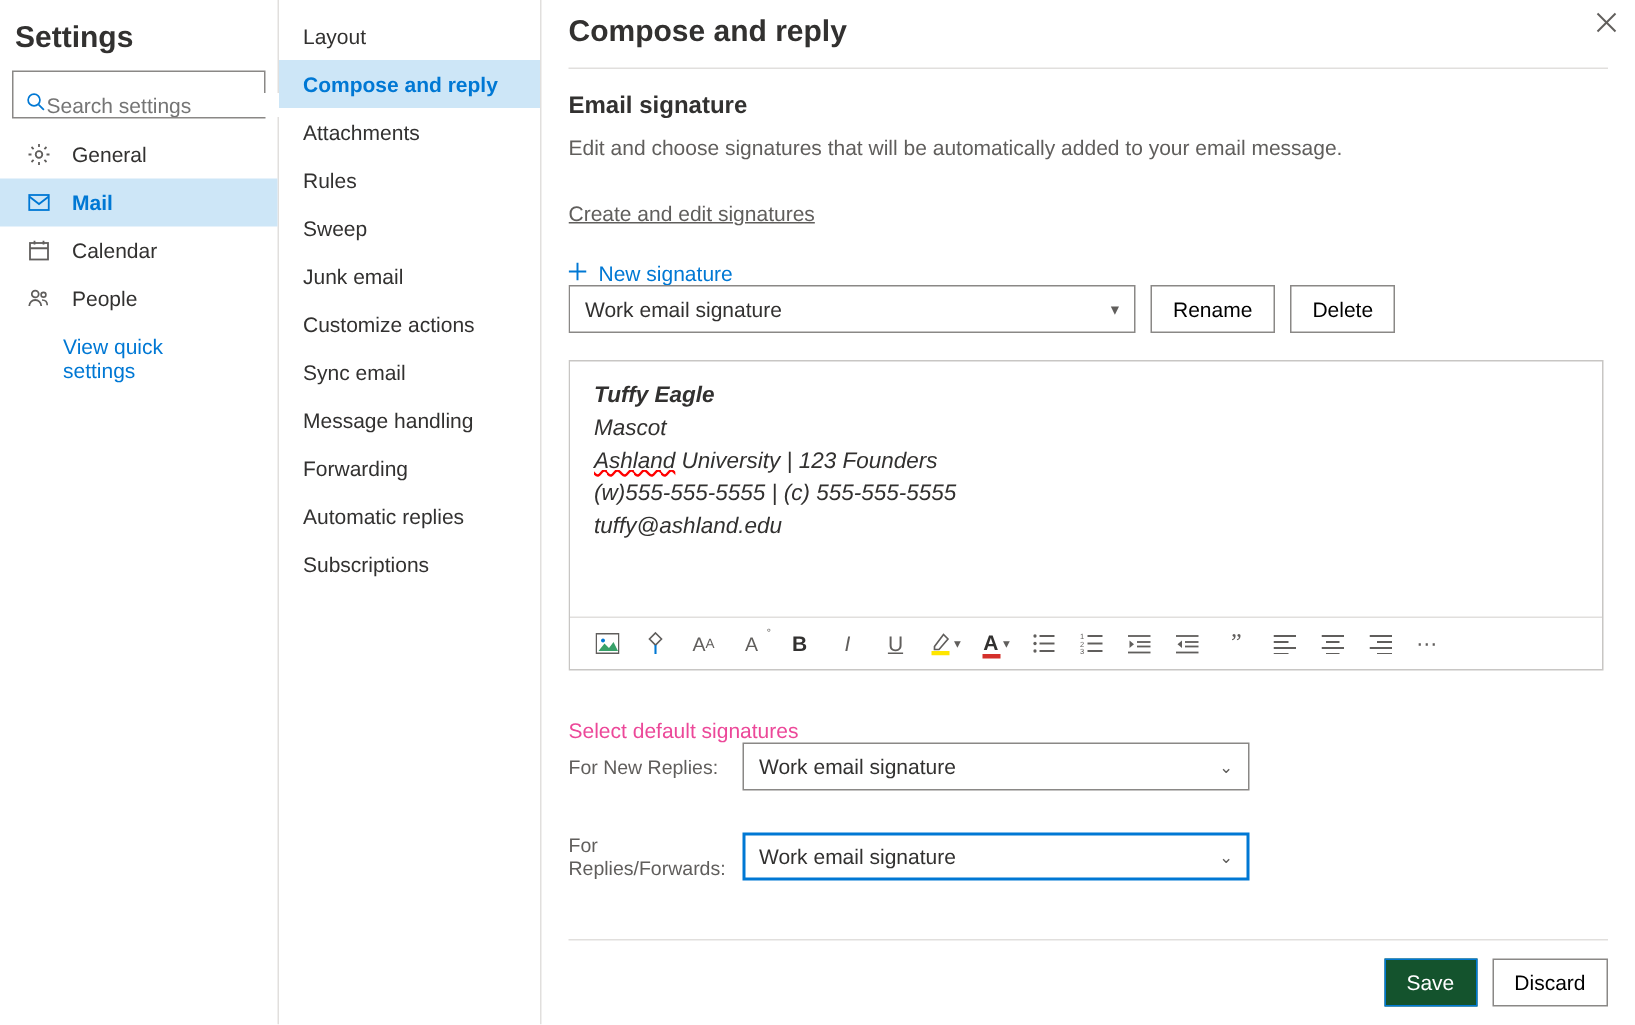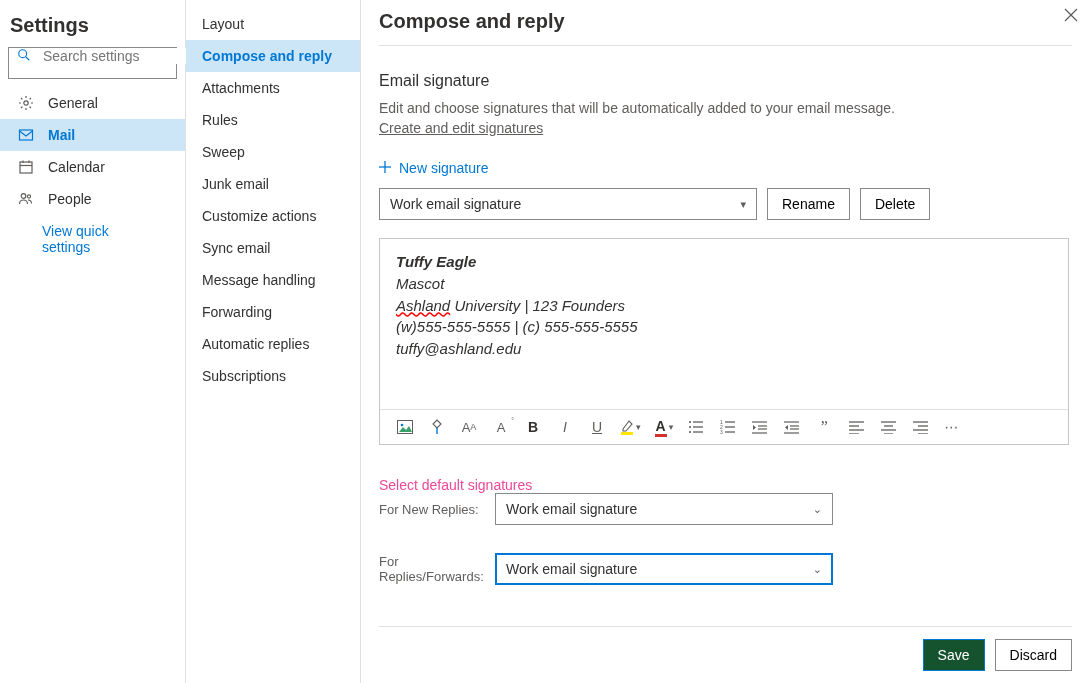--- a/index.html
+++ b/index.html
@@ -25,25 +25,25 @@
   .sidebar-title {
     font-size: 20px;
     font-weight: 600;
     padding: 6px 10px 10px 10px;
   }
   .search-wrap {
     padding: 0 8px 8px 8px;
   }
   .search-box {
     display: flex;
-    align-items: flex-start;
+    align-items: flex-end;
     border: 1px solid #8a8886;
     height: 32px;
     padding: 0 8px;
-    gap: 12px;
+    gap: 0;
   }
   .search-box input {
     border: none;
     outline: none;
     flex: 1;
     font-size: 14px;
     color: #605e5c;
   }
   .nav-item {
     display: flex;
@@ -114,39 +114,38 @@
   }
 
   .scroll {
     flex:1;
     overflow:auto;
     padding-top: 16px;
   }
 
   .section-h {
     font-size: 16px;
-    font-weight: 400;
+    font-weight: 700;
     margin-bottom: 10px;
-    margin-top: 10px;
   }
   .help-text {
     color: #605e5c;
-    margin-bottom: 4px;
+    margin-bottom: 28px;
   }
   .sub-h {
     color: #605e5c;
     margin-bottom: 24px;
     text-decoration: underline;
   }
   .new-sig {
     color: #0078d4;
     display: flex;
     align-items: flex-start;
     gap: 8px;
-    margin-bottom: 12px;
+    margin-bottom: 0;
     cursor: pointer;
   }
   .sig-row {
     display: flex;
     gap: 10px;
     margin-bottom: 18px;
   }
   .sig-select {
     width: 378px;
     height: 32px;

